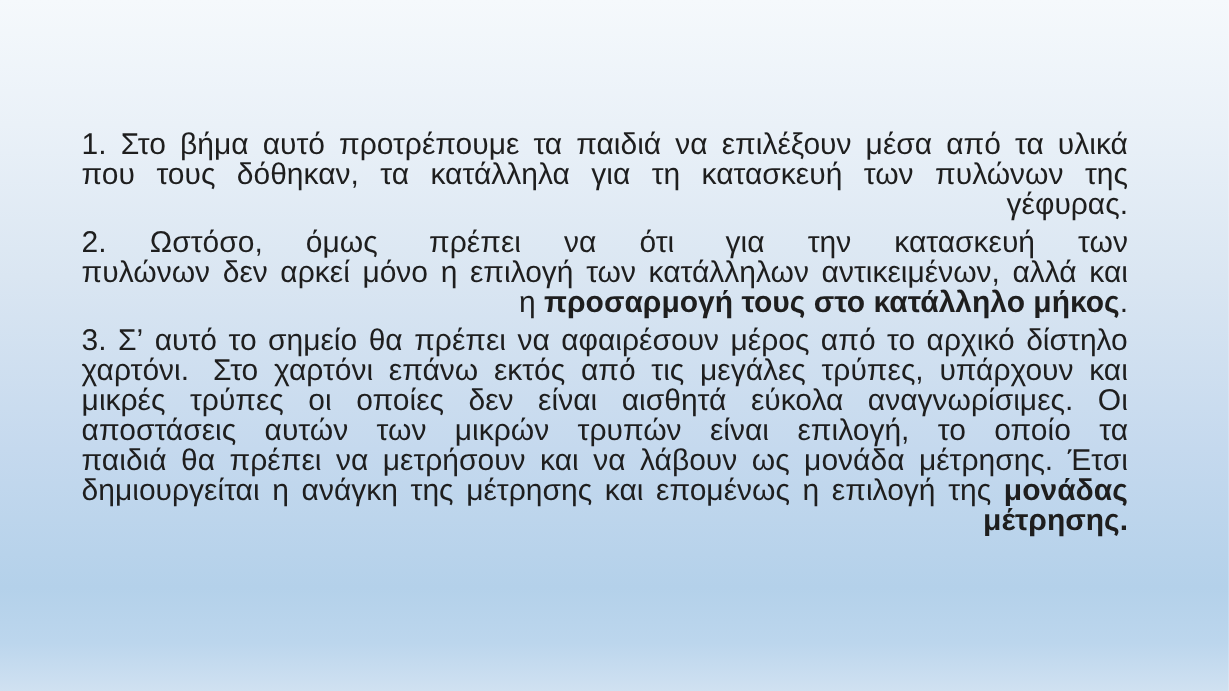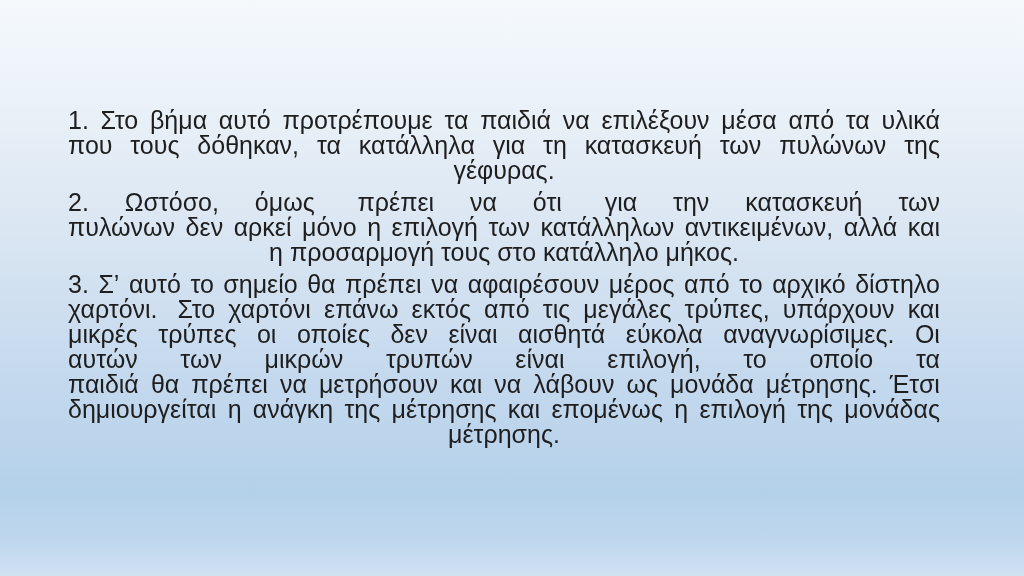--- a/index.html
+++ b/index.html
@@ -34,44 +34,44 @@
   .line {
     display: flex;
     justify-content: space-between;
     align-items: baseline;
     height: 25px;
     white-space: pre;
   }
   
   .line.last {
     display: block;
-    text-align: center;
+    text-align: right;
     white-space: normal;
   }
   .seg { font-weight: 400; }
-  .seg.b { font-weight: 400; }
+  .seg.b { font-weight: 700; }
 </style>
 </head>
 <body style="--slide-gradient: linear-gradient(to bottom, #f5f9fc 0%, #eaf1f8 18%, #dae6f2 40%, #c5d9ee 65%, #b4d1ea 85%, #bcd6ed 93%, #d0e1f1 100%); --text-color: #1e1e1e;">
 
 <div class="slide">
   <div class="text-block">
       <div class="paragraph">
         <div class="line"><span class="seg">1.</span><span class="seg">Στο</span><span class="seg">βήμα</span><span class="seg">αυτό</span><span class="seg">προτρέπουμε</span><span class="seg">τα</span><span class="seg">παιδιά</span><span class="seg">να</span><span class="seg">επιλέξουν</span><span class="seg">μέσα</span><span class="seg">από</span><span class="seg">τα</span><span class="seg">υλικά</span></div>
         <div class="line"><span class="seg">που</span><span class="seg">τους</span><span class="seg">δόθηκαν,</span><span class="seg">τα</span><span class="seg">κατάλληλα</span><span class="seg">για</span><span class="seg">τη</span><span class="seg">κατασκευή</span><span class="seg">των</span><span class="seg">πυλώνων</span><span class="seg">της</span></div>
         <div class="line last"><span class="seg">γέφυρας.</span></div>
       </div>
       <div class="paragraph">
         <div class="line"><span class="seg">2.</span><span class="seg">Ωστόσο,</span><span class="seg">όμως&nbsp;</span><span class="seg">πρέπει</span><span class="seg">να</span><span class="seg">ότι&nbsp;</span><span class="seg">για</span><span class="seg">την</span><span class="seg">κατασκευή</span><span class="seg">των</span></div>
         <div class="line"><span class="seg">πυλώνων</span><span class="seg">δεν</span><span class="seg">αρκεί</span><span class="seg">μόνο</span><span class="seg">η</span><span class="seg">επιλογή</span><span class="seg">των</span><span class="seg">κατάλληλων</span><span class="seg">αντικειμένων,</span><span class="seg">αλλά</span><span class="seg">και</span></div>
         <div class="line last"><span class="seg">η </span><span class="seg b">προσαρμογή τους στο κατάλληλο μήκος</span><span class="seg">.</span></div>
       </div>
       <div class="paragraph">
         <div class="line"><span class="seg">3.</span><span class="seg">Σ’</span><span class="seg">αυτό</span><span class="seg">το</span><span class="seg">σημείο</span><span class="seg">θα</span><span class="seg">πρέπει</span><span class="seg">να</span><span class="seg">αφαιρέσουν</span><span class="seg">μέρος</span><span class="seg">από</span><span class="seg">το</span><span class="seg">αρχικό</span><span class="seg">δίστηλο</span></div>
         <div class="line"><span class="seg">χαρτόνι.&nbsp;</span><span class="seg">Στο</span><span class="seg">χαρτόνι</span><span class="seg">επάνω</span><span class="seg">εκτός</span><span class="seg">από</span><span class="seg">τις</span><span class="seg">μεγάλες</span><span class="seg">τρύπες,</span><span class="seg">υπάρχουν</span><span class="seg">και</span></div>
         <div class="line"><span class="seg">μικρές</span><span class="seg">τρύπες</span><span class="seg">οι</span><span class="seg">οποίες</span><span class="seg">δεν</span><span class="seg">είναι</span><span class="seg">αισθητά</span><span class="seg">εύκολα</span><span class="seg">αναγνωρίσιμες.</span><span class="seg">Οι</span></div>
-        <div class="line"><span class="seg">αυτών</span><span class="seg">των</span><span class="seg">μικρών</span><span class="seg">τρυπών</span><span class="seg">είναι</span><span class="seg">επιλογή,</span><span class="seg">το</span><span class="seg">οποίο</span><span class="seg">τα</span></div>
+        <div class="line"><span class="seg">αποστάσεις</span><span class="seg">αυτών</span><span class="seg">των</span><span class="seg">μικρών</span><span class="seg">τρυπών</span><span class="seg">είναι</span><span class="seg">επιλογή,</span><span class="seg">το</span><span class="seg">οποίο</span><span class="seg">τα</span></div>
         <div class="line"><span class="seg">παιδιά</span><span class="seg">θα</span><span class="seg">πρέπει</span><span class="seg">να</span><span class="seg">μετρήσουν</span><span class="seg">και</span><span class="seg">να</span><span class="seg">λάβουν</span><span class="seg">ως</span><span class="seg">μονάδα</span><span class="seg">μέτρησης.</span><span class="seg">Έτσι</span></div>
         <div class="line"><span class="seg">δημιουργείται</span><span class="seg">η</span><span class="seg">ανάγκη</span><span class="seg">της</span><span class="seg">μέτρησης</span><span class="seg">και</span><span class="seg">επομένως</span><span class="seg">η</span><span class="seg">επιλογή</span><span class="seg">της</span><span class="seg b">μονάδας</span></div>
         <div class="line last"><span class="seg b">μέτρησης.</span></div>
       </div>
     </div>
 </div>
 
 </body></html>

